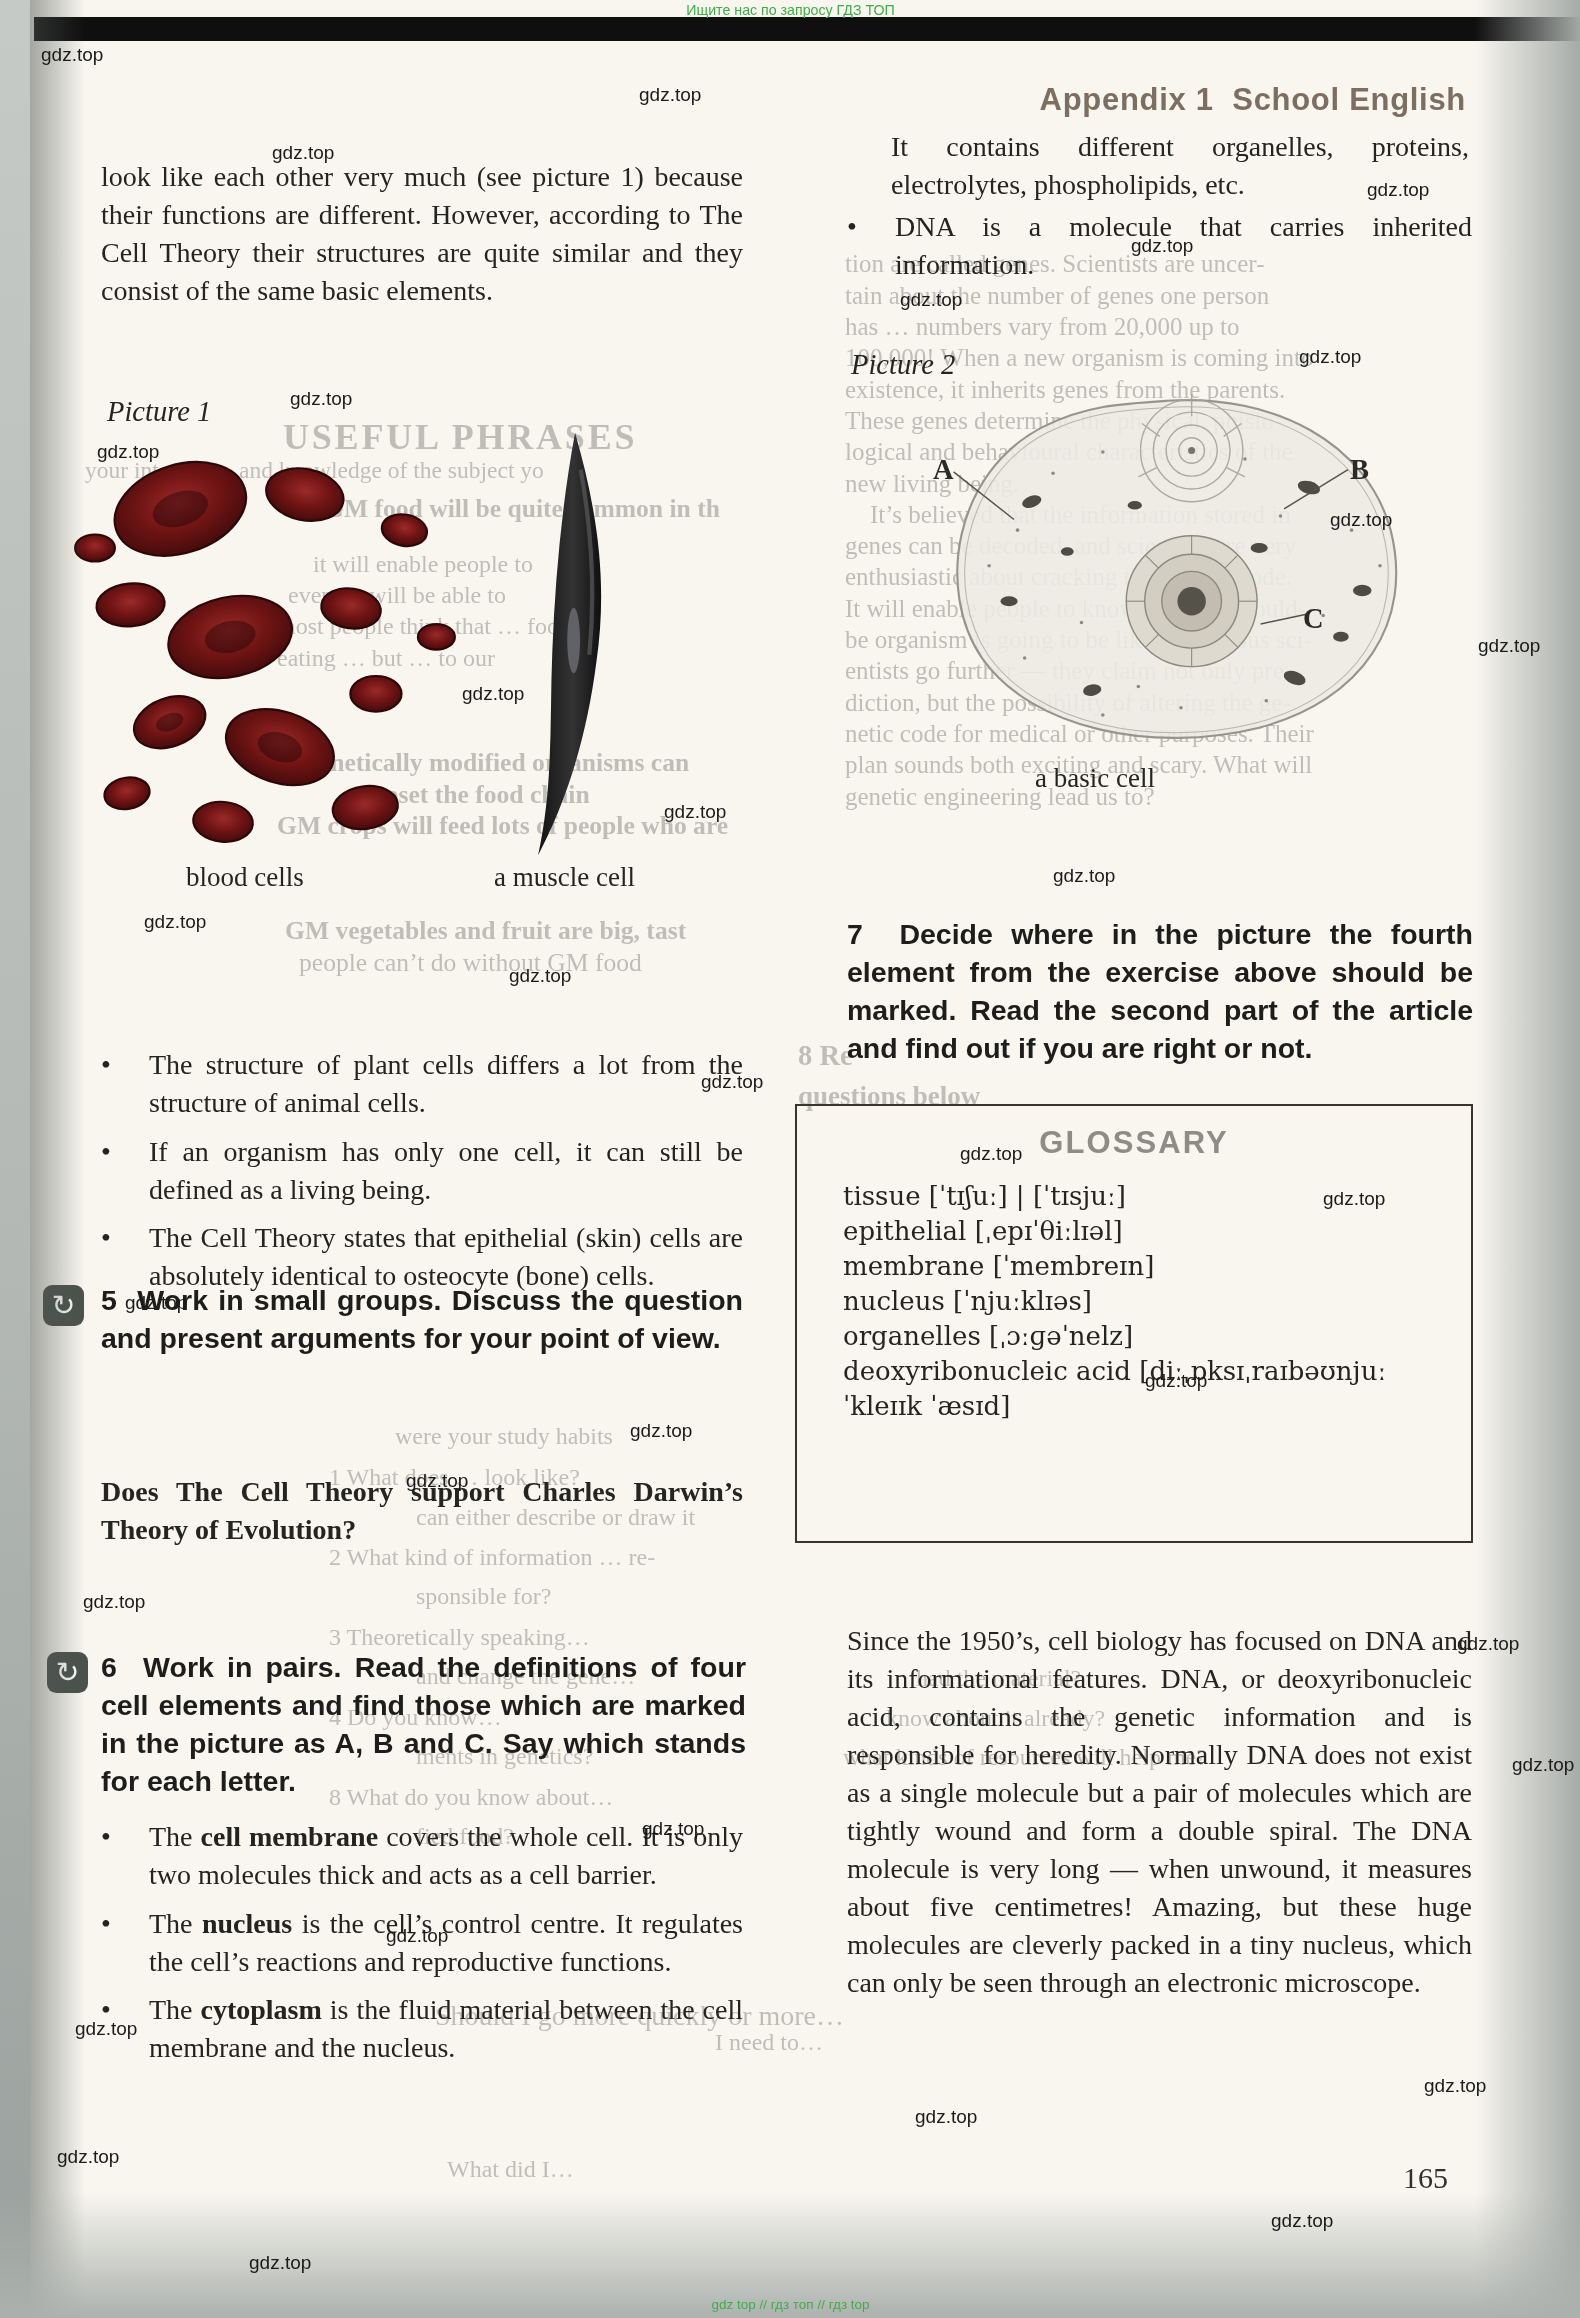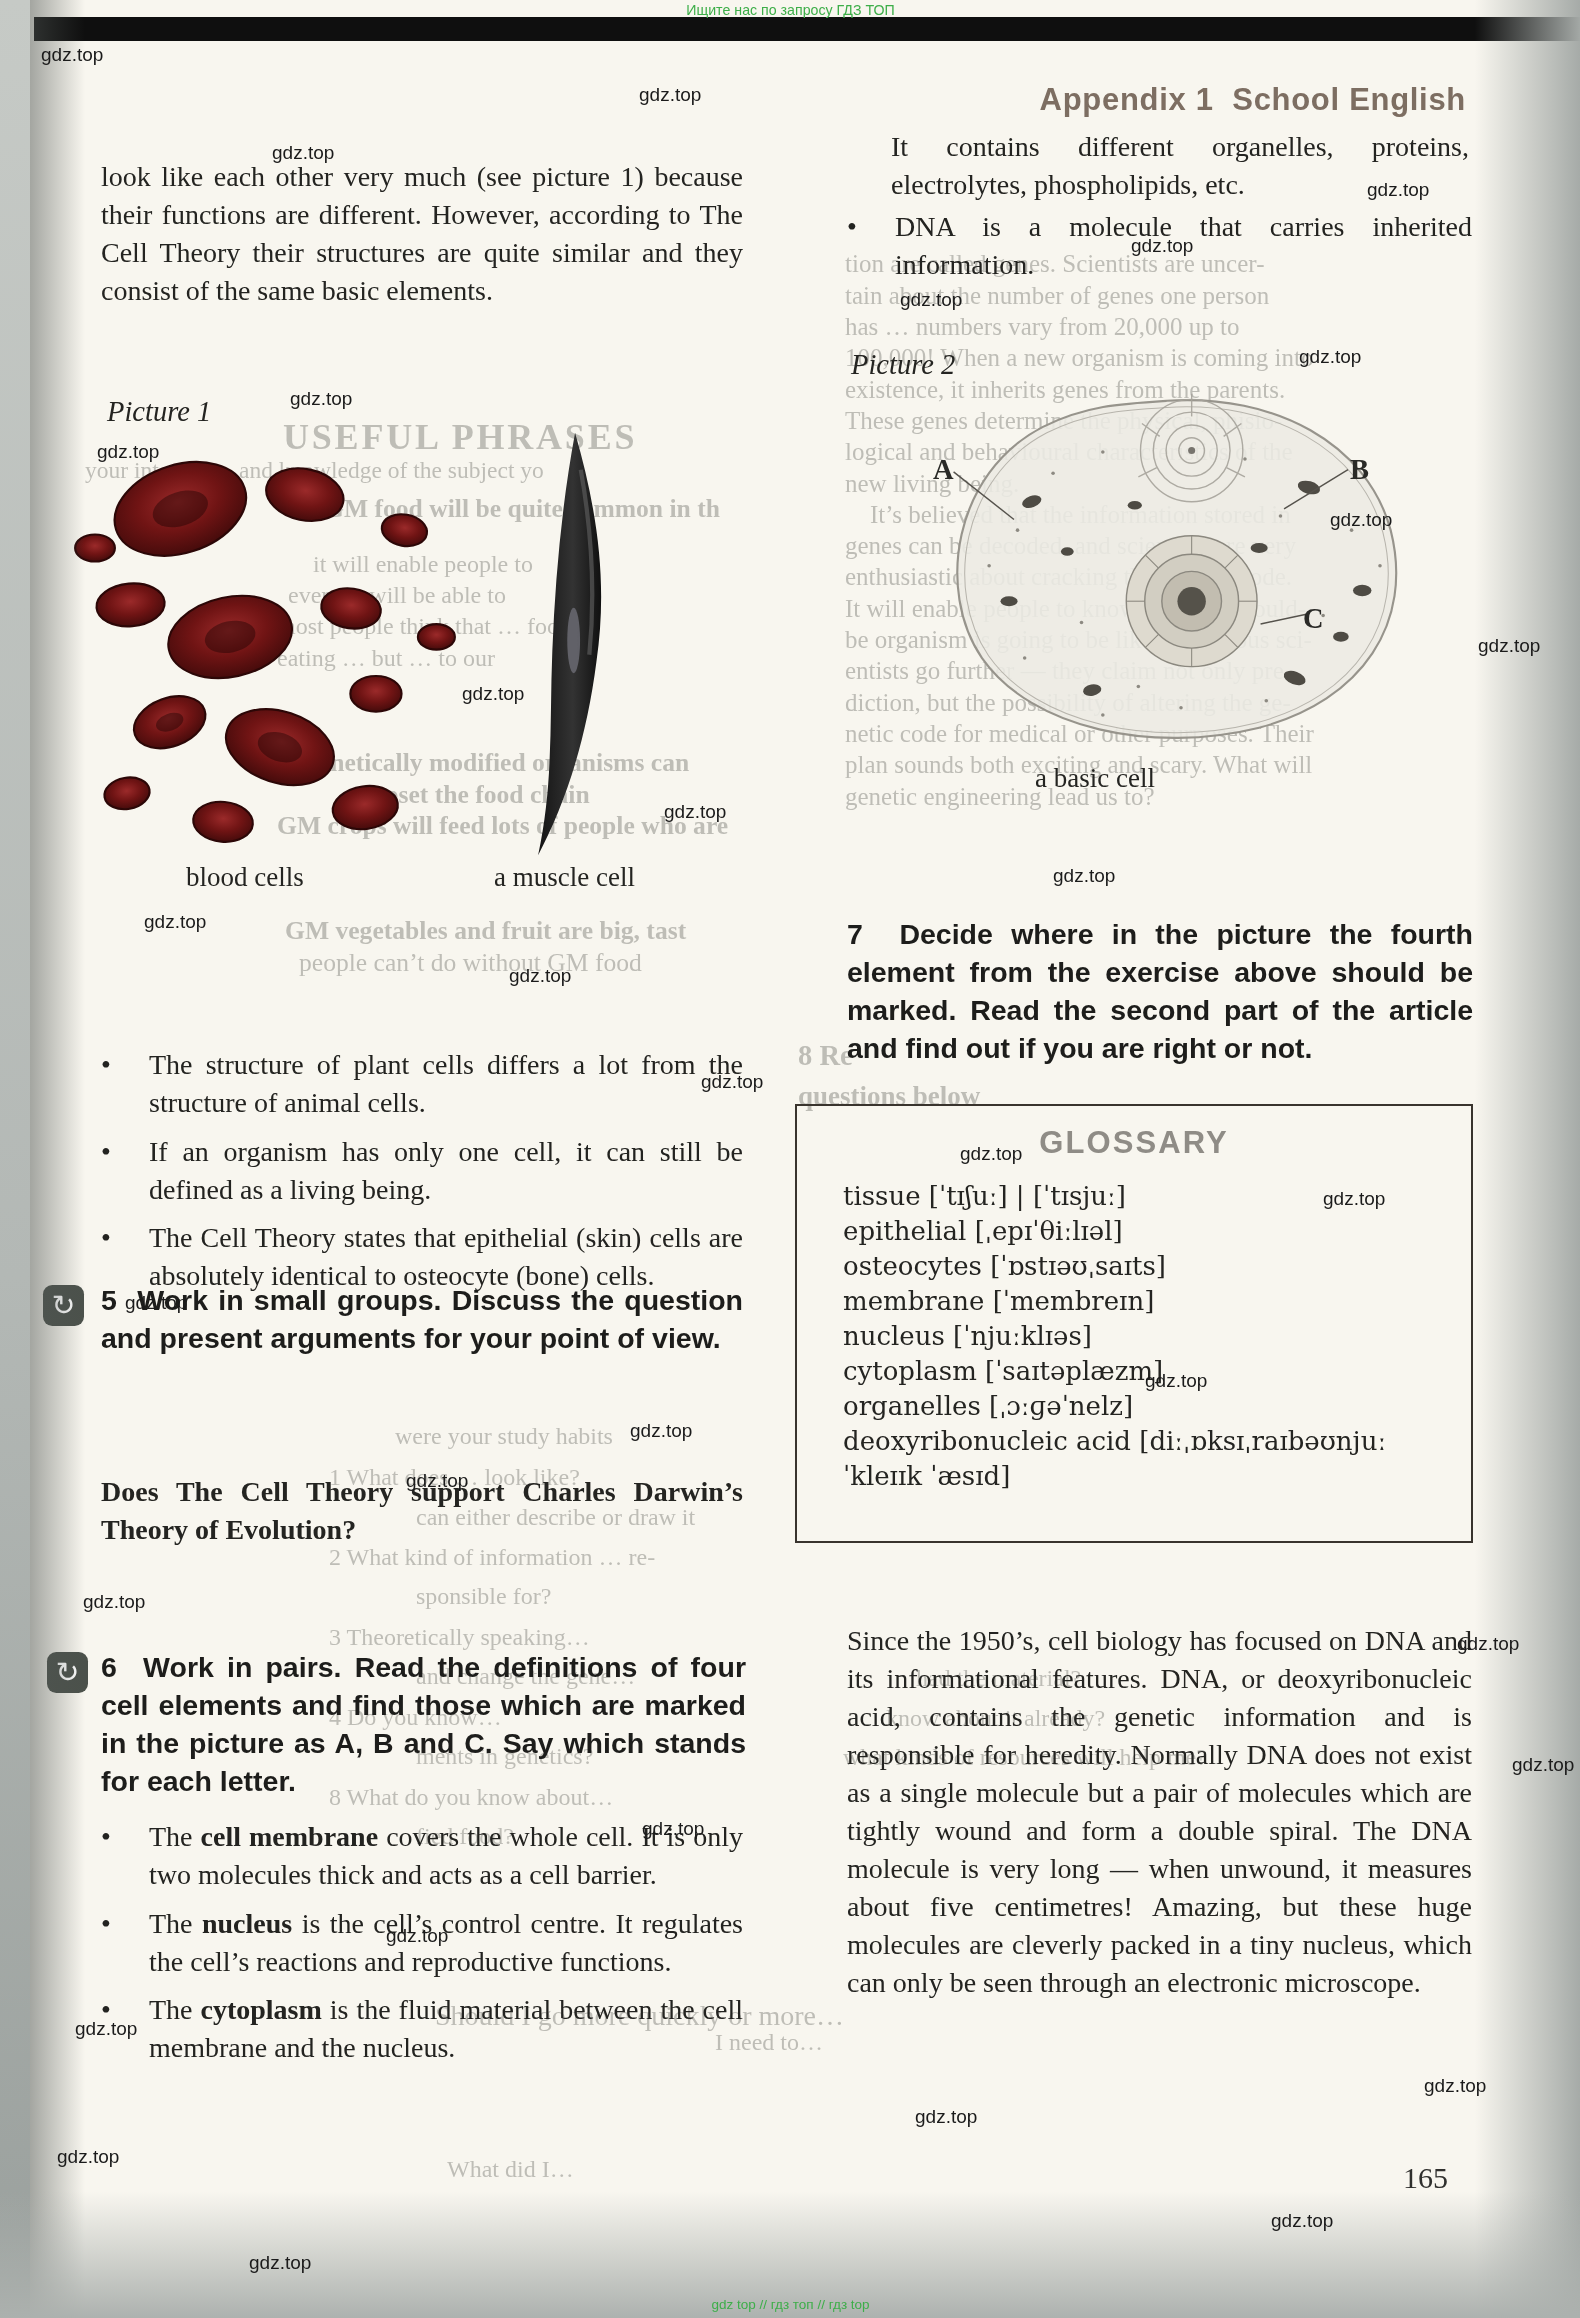--- a/index.html
+++ b/index.html
@@ -291,24 +291,22 @@
 
 <div class="abs z3 caption" style="left:1035px;top:763px;">a basic cell</div>
 
 <div class="abs z3 bold-ex" style="left:847px;top:915px;width:626px;">7&nbsp; Decide where in the picture the fourth element from the exercise above should be marked. Read the second part of the article and find out if you are right or not.</div>
 
 <div class="glossary-box">
   <div class="glossary-title">GLOSSARY</div>
   <ul class="glossary-list">
     <li>tissue [ˈtɪʃuː] | [ˈtɪsjuː]</li>
     <li>epithelial [ˌepɪˈθiːlɪəl]</li>
-    <li>osteocytes [ˈɒstɪəʊˌsaɪts]</li>
     <li>membrane [ˈmembreɪn]</li>
     <li>nucleus [ˈnjuːklɪəs]</li>
-    <li>cytoplasm [ˈsaɪtəplæzm]</li>
     <li>organelles [ˌɔːɡəˈnelz]</li>
     <li>deoxyribonucleic acid [diːˌɒksɪˌraɪbəʊnjuːˈkleɪɪk ˈæsɪd]</li>
   </ul>
 </div>
 
 <div class="abs z3 body-text" style="left:847px;top:1622px;width:625px;">Since the 1950’s, cell biology has focused on DNA and its informational features. DNA, or deoxyribonucleic acid, contains the genetic information and is responsible for heredity. Normally DNA does not exist as a single molecule but a pair of molecules which are tightly wound and form a double spiral. The DNA molecule is very long — when unwound, it measures about five centimetres! Amazing, but these huge molecules are cleverly packed in a tiny nucleus, which can only be seen through an electronic microscope.</div>
 
 <div class="abs z3 page-num" style="left:1403px;top:2161px;">165</div>
 
 <div id="wm-layer">

